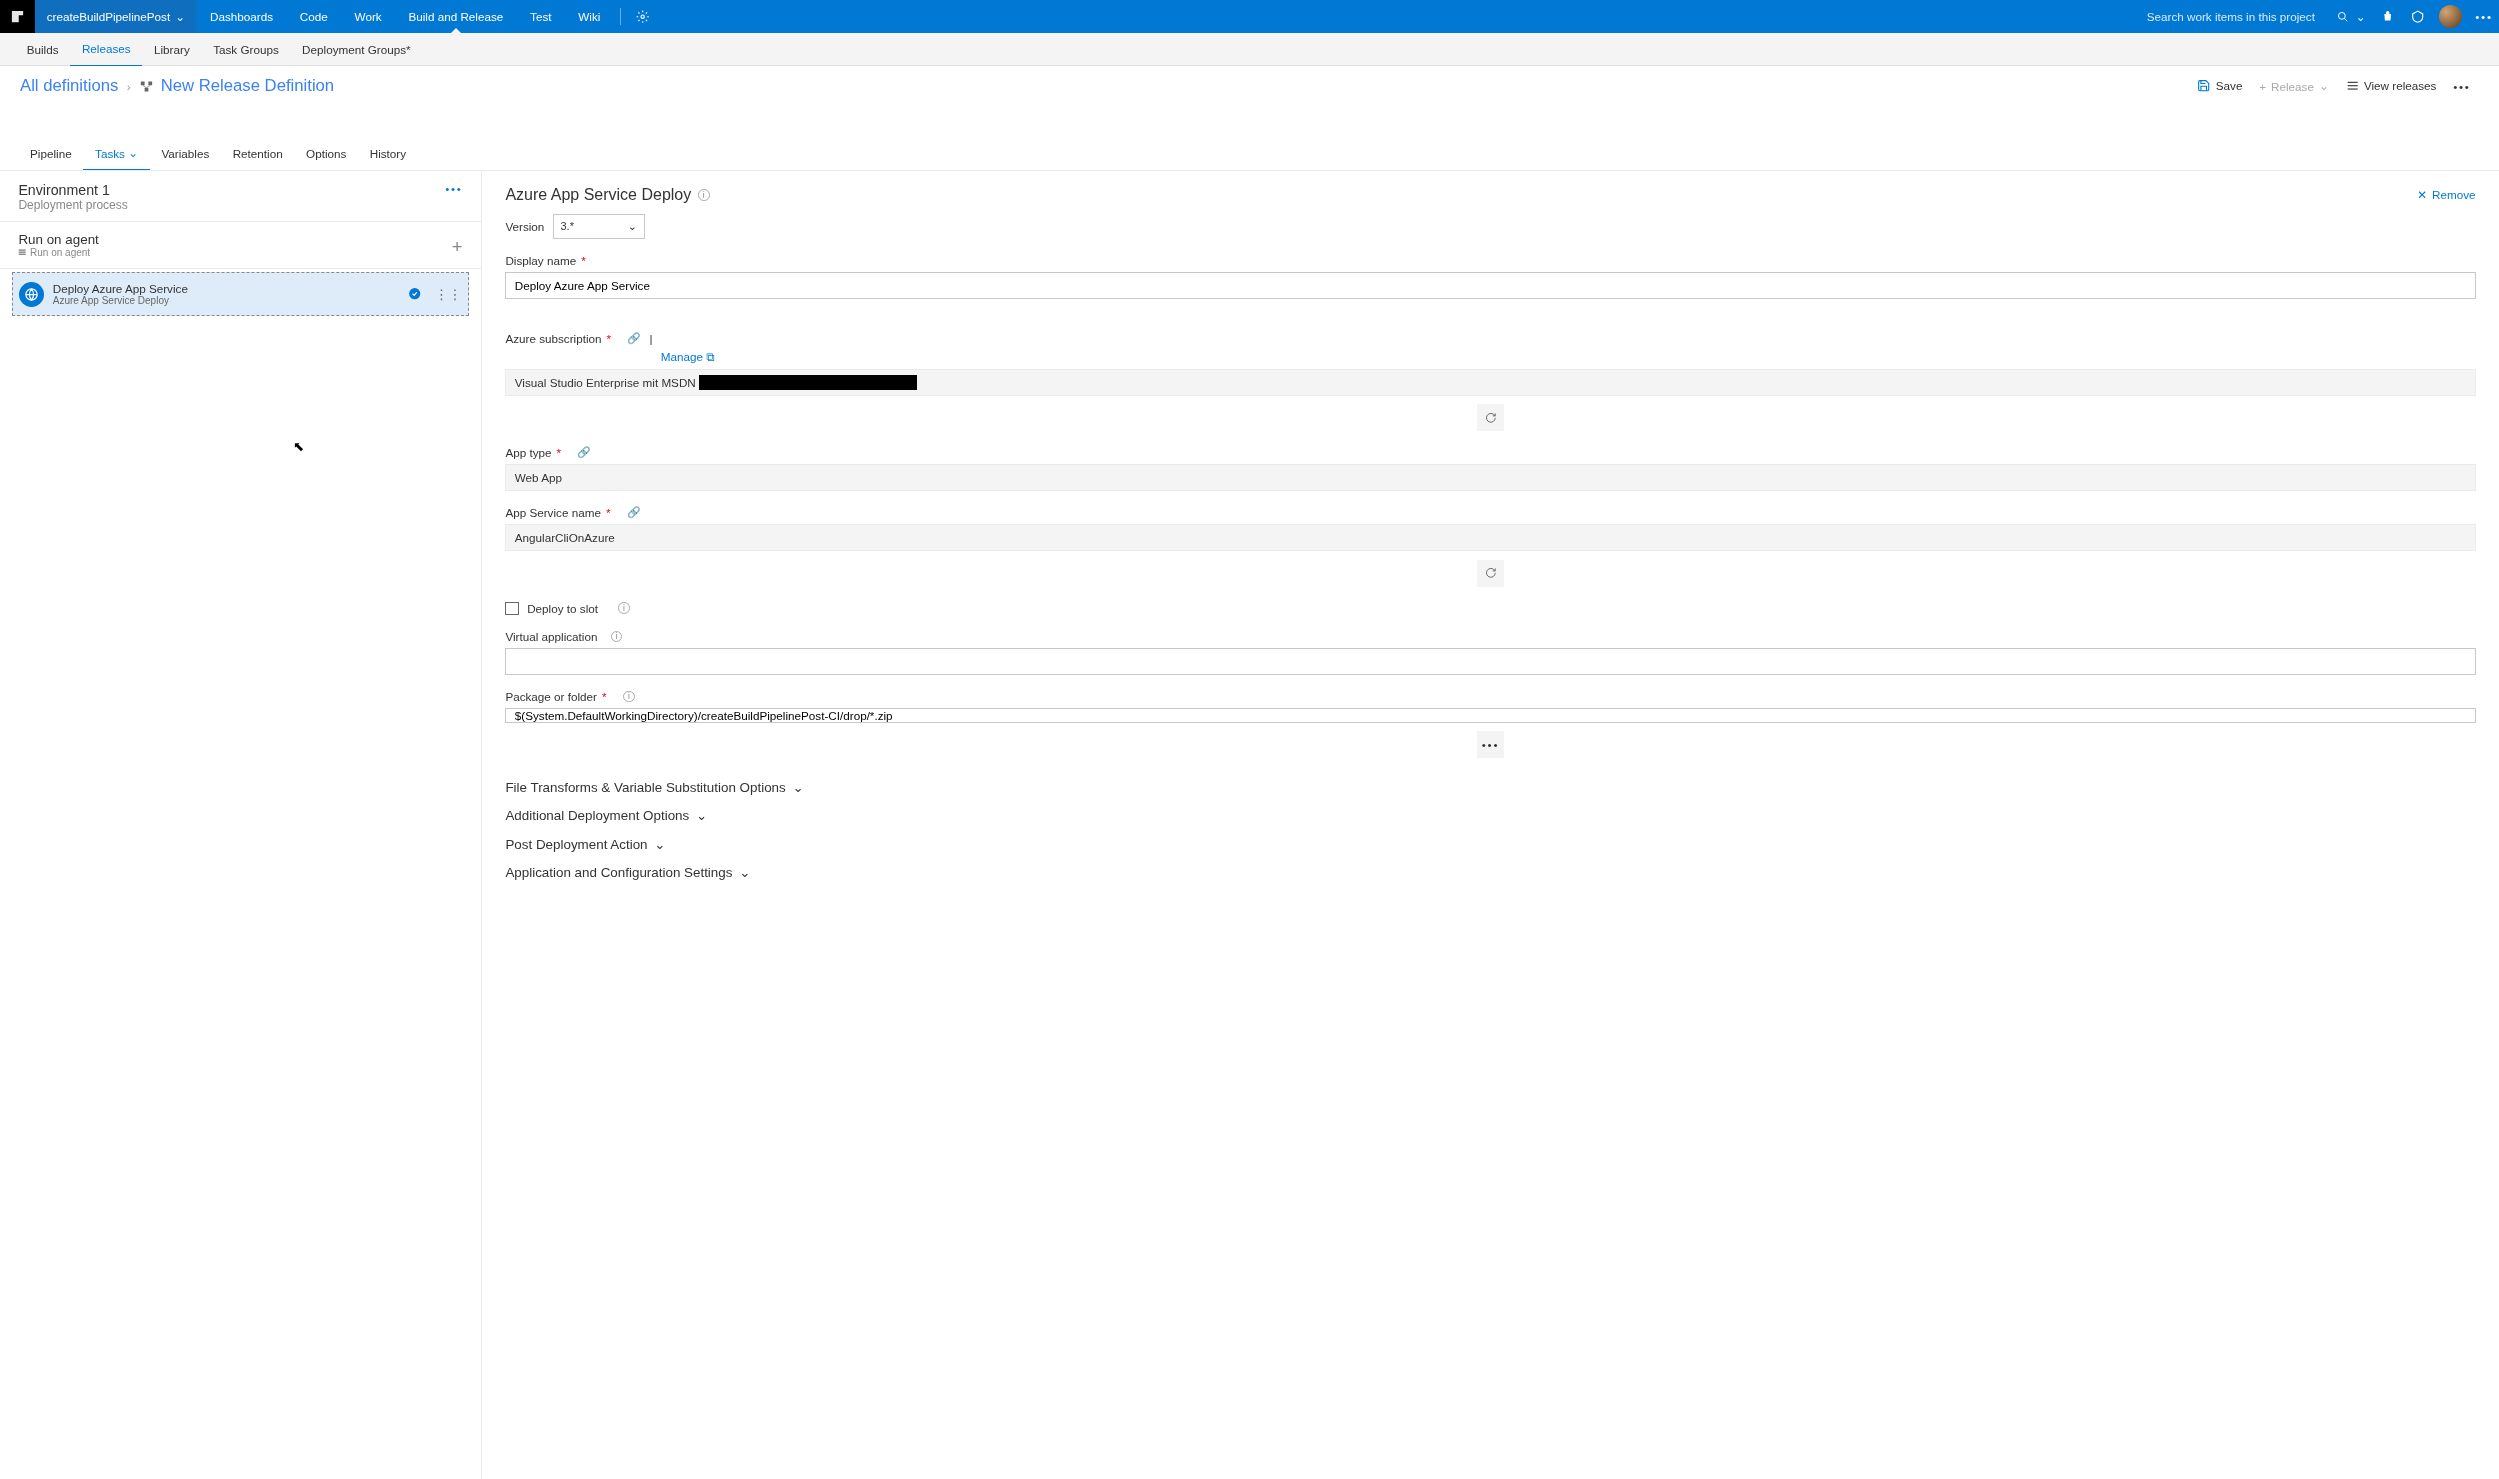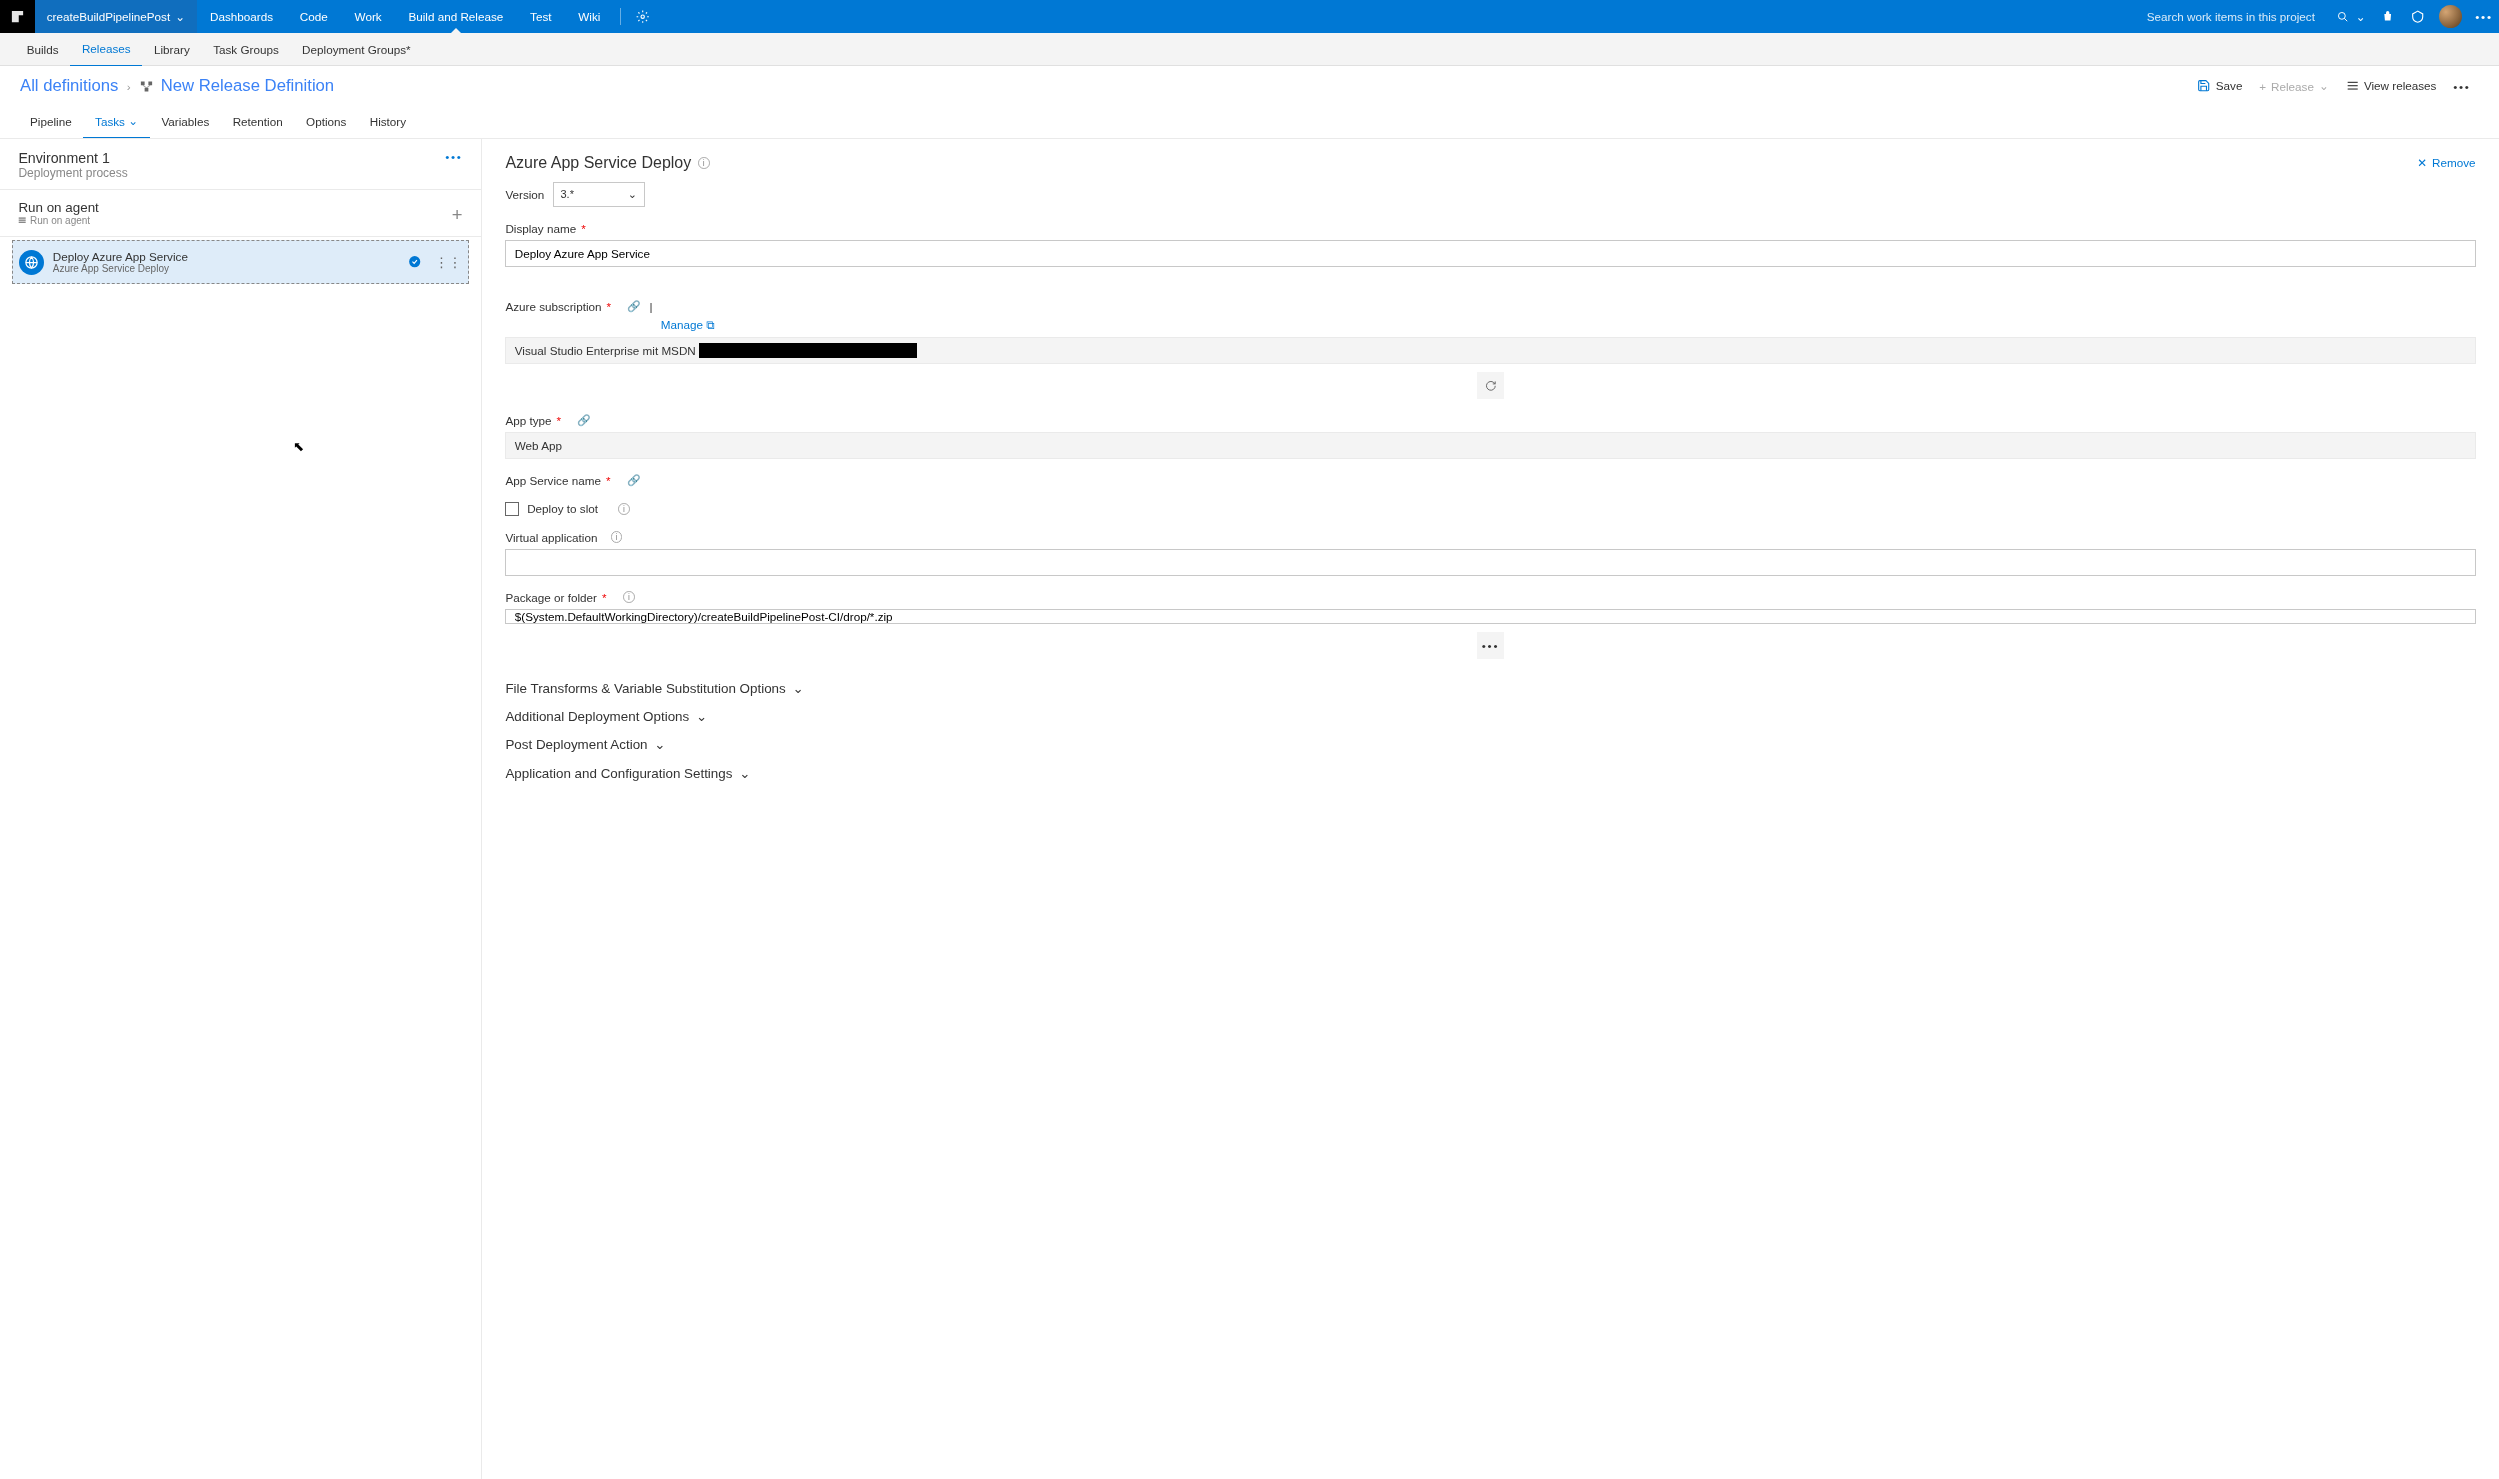--- a/index.html
+++ b/index.html
@@ -28,21 +28,21 @@
 .titlebar { display: flex; align-items: center; padding: 10px 20px; }
 .titlebar .crumb { font-size: 16.7px; color: #3b82f6; }
 .titlebar .chev { margin: 0 8.4px; color: #999; font-size: 11.7px; }
 .titlebar .def-icon { margin-right: 6.7px; color: #666; }
 .titlebar .spacer { flex: 1; }
 .titlebar .action { display: flex; align-items: center; gap: 5px; padding: 0 8.4px; font-size: 11.7px; color: #333; cursor: pointer; }
 .titlebar .action.disabled { color: #aaa; }
 
 
 .innertabs { display: flex; align-items: center; padding: 0 18.4px; border-bottom: 0.8px solid #eaeaea; }
-.innertabs .tab { padding: 8.4px 11.7px; font-size: 11.7px; color: #333; cursor: pointer; display: flex; align-items: center; gap: 3.3px; }
+.innertabs .tab { padding: 8.4px 11.7px; font-size: 11.7px; color: #333; cursor: pointer; display: flex; align-items: center; gap: 3.3px; margin-top: 32px; }
 .innertabs .tab.active { color: #0078d4; border-bottom: 1.7px solid #0078d4; }
 
 
 .main { display: flex; height: calc(100vh - 137px); }
 .left { width: 482px; border-right: 0.8px solid #eaeaea; overflow-y: auto; }
 .right { flex: 1; padding: 15px 23.4px; overflow-y: auto; }
 
 
 .env-header { padding: 11.7px 18.4px 8.4px; display: flex; align-items: flex-start; justify-content: space-between; border-bottom: 0.8px solid #eaeaea; }
 .env-header .title { font-size: 14.2px; color: #333; }
@@ -323,20 +323,31 @@
       <div class="select-like readonly">
         <span>Web App</span>
       </div>
     </div>
 
     <div class="field">
       <label>
         <span>App Service name</span> <span class="req">*</span>
         &nbsp;&nbsp;<span class="link-icon">🔗</span>
       </label>
+      <div class="input-with-btn">
+        <div class="select-like readonly">
+          <span>AngularCliOnAzure</span>
+        </div>
+        <div class="side-btn">
+          <svg width="11.7" height="11.7" viewBox="0 0 24 24" fill="none" stroke="#666" stroke-width="2">
+              <path d="M21 12a9 9 0 11-3-6.7L21 8"></path>
+              <polyline points="21 3 21 8 16 8"></polyline>
+            </svg>
+        </div>
+      </div>
     </div>
 
     <div class="checkbox-row">
       <div class="box"></div>
       <span>Deploy to slot</span>
       &nbsp;<span class="info-icon">i</span>
     </div>
 
     <div class="field">
       <label>

